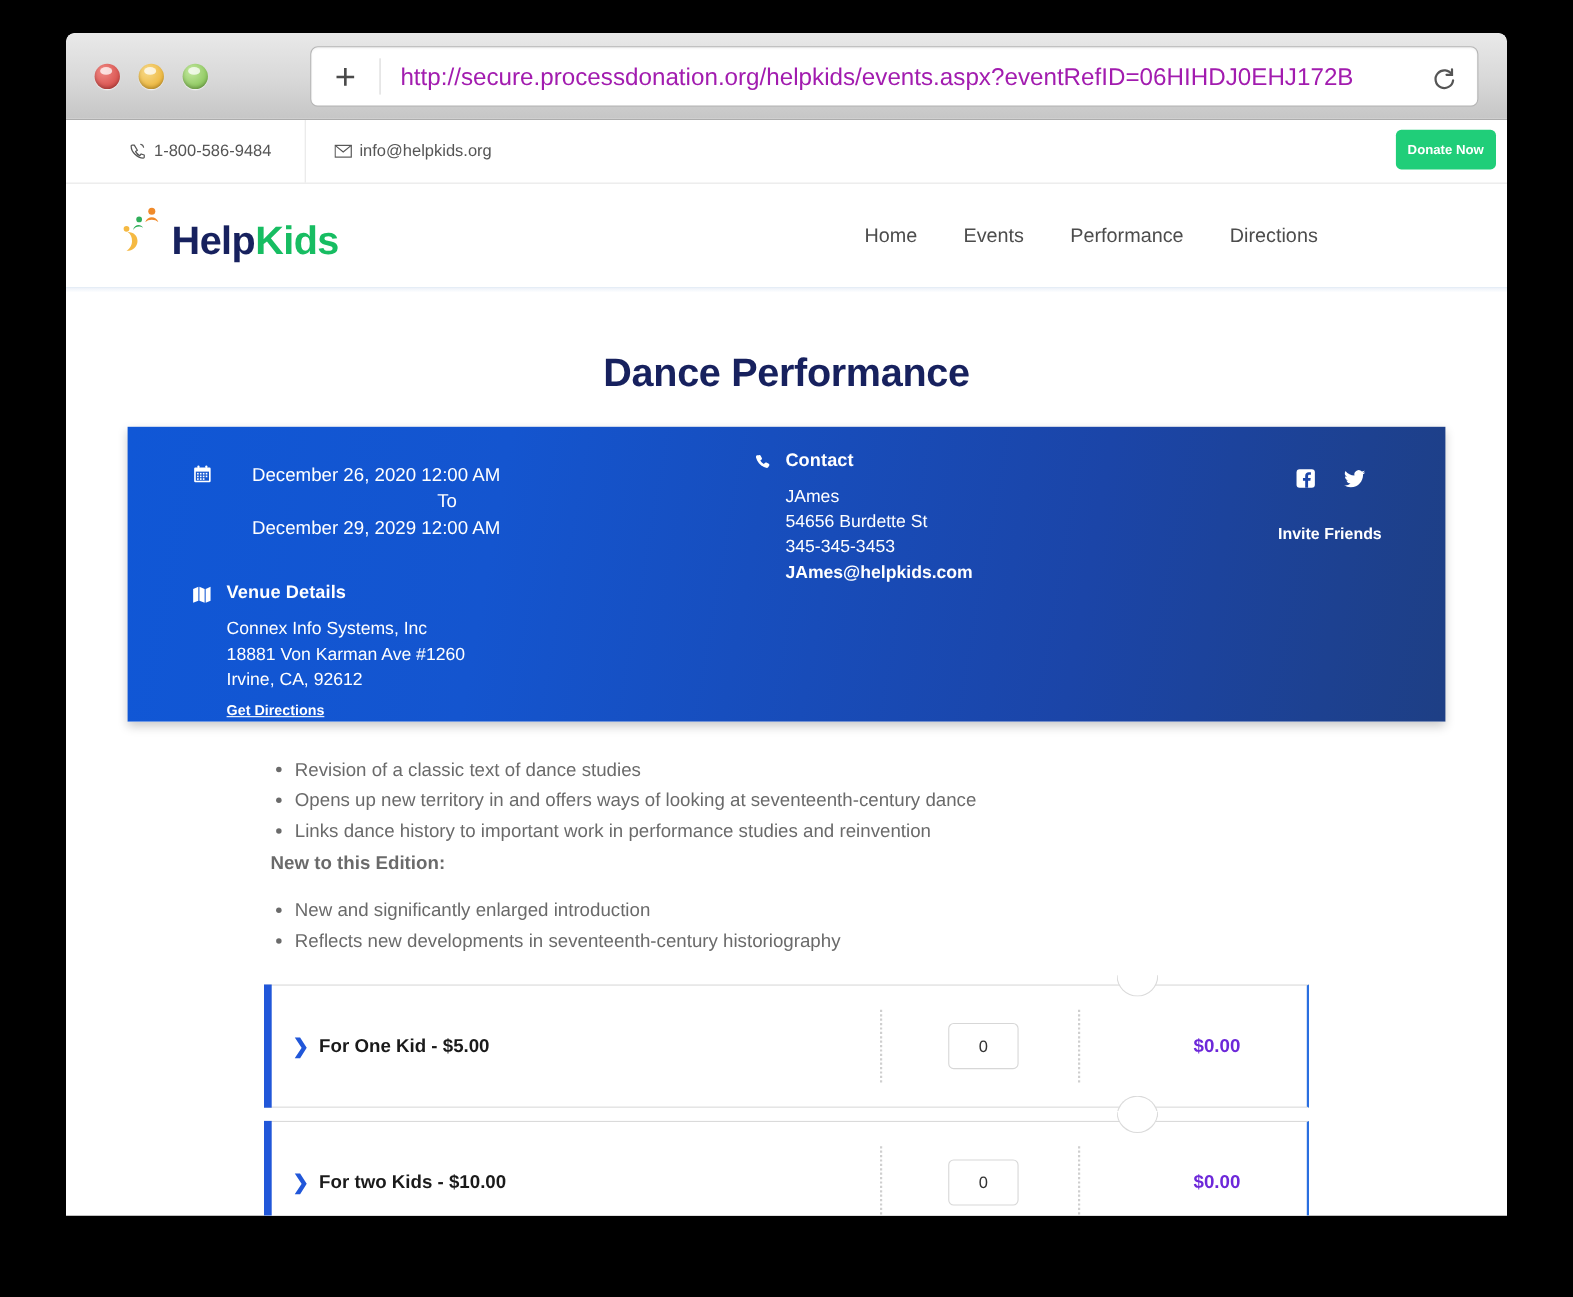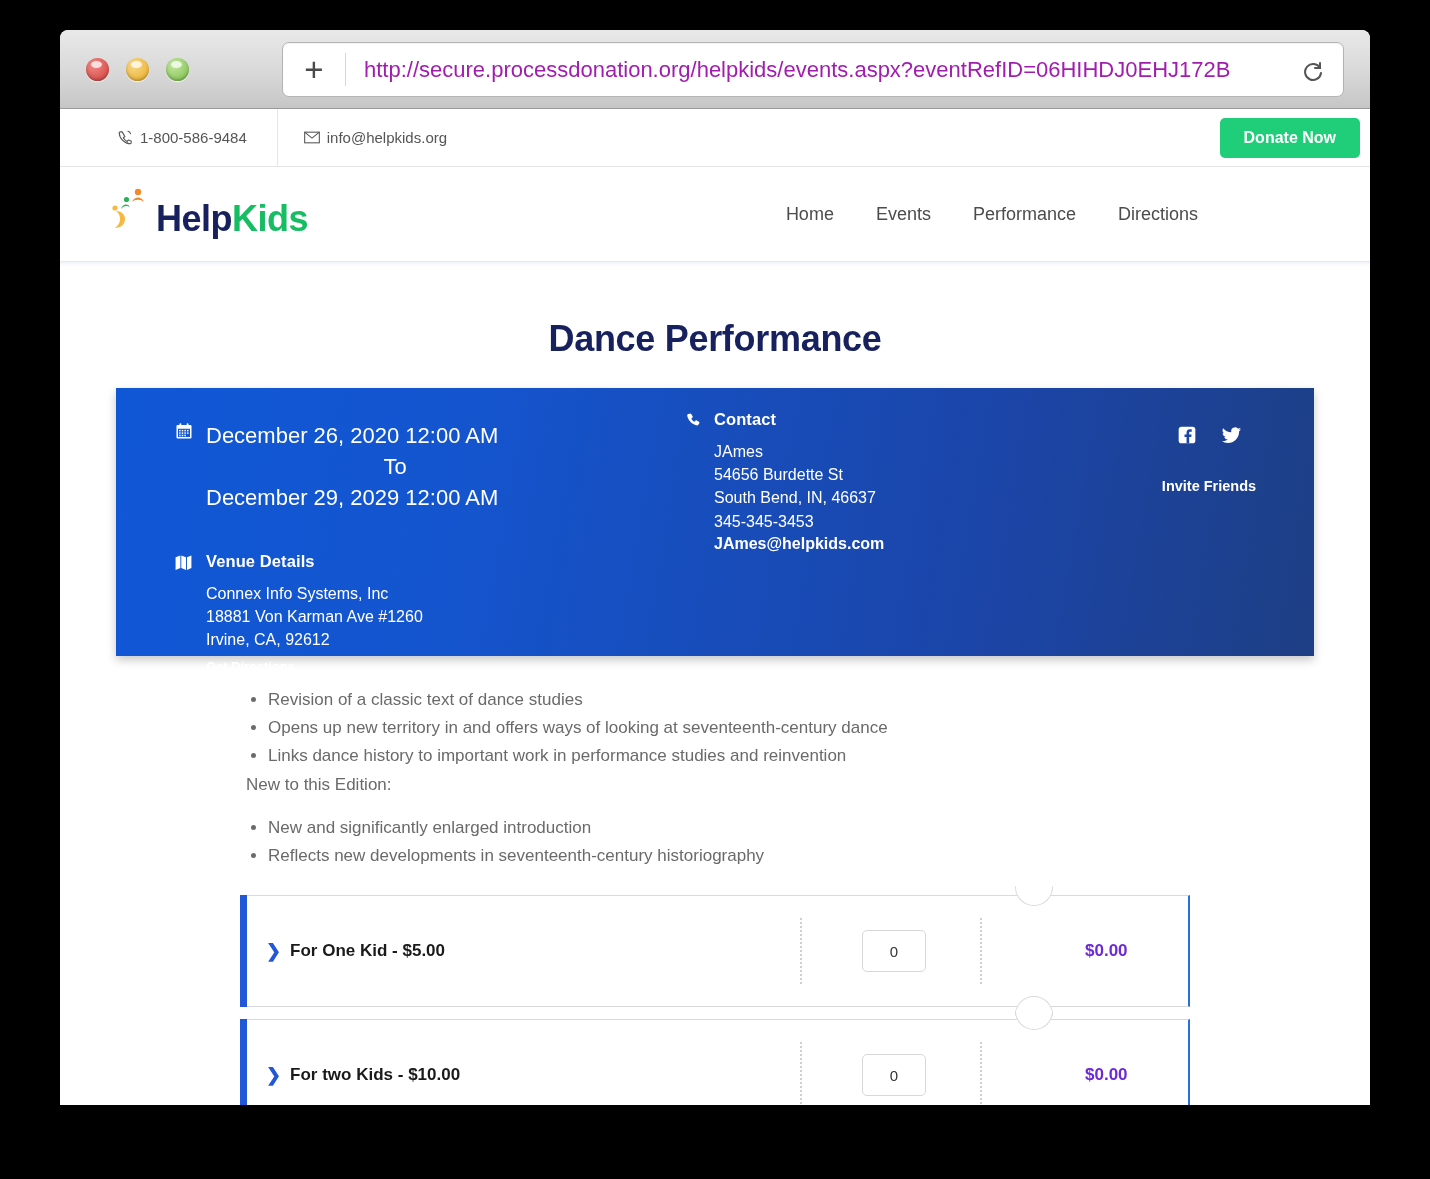--- a/index.html
+++ b/index.html
@@ -86,22 +86,22 @@
     text-align: center;
   }
   .topbar-item.phone { padding-left: 58px; border-right: 1px solid #e6e6e6; padding-right: 30px; }
   .topbar-item.email { padding-left: 26px; }
   .ti-icon { color: #555; font-size: 15px; display:flex; align-items:center; }
 
   .donate-btn {
     position: absolute; right: 10px; top: 9px;
     background: #20ce79;
     color: #fff;
-    font-size: 16px; font-weight: bold;
-    padding: 11px 24px;
+    font-size: 12px; font-weight: bold;
+    padding: 11px 11px;
     border-radius: 5px;
     border: none;
     cursor: pointer;
     font-family: "Liberation Sans", sans-serif;
     margin-left: 16px;
   }
 
   
   .siteheader {
     height: 94px;
@@ -146,21 +146,21 @@
   .panel-col.dates { width: 500px; padding: 32px 0 0 58px; }
   .panel-col.contact { width: 420px; padding: 22px 0 0 10px; }
   .panel-col.social { flex: 1; padding: 36px 0 0 0; text-align: center; }
 
   .dateline { position: relative; padding-left: 32px; }
   .panel-icon {
     position: absolute; left: 0; top: 1px;
     width: 19px; height: 19px;
     display:flex; align-items:center; justify-content:center;
   }
-  .dates-text { font-size: 22px; line-height: 1.42; }
+  .dates-text { font-size: 17px; line-height: 1.42; margin-left: 23px; }
   .dates-text .to { display: block; text-align: center; padding-right: 90px; }
 
   .venue { margin-top: 38px; position: relative; padding-left: 32px; }
   .venue-head, .contact-head {
     font-size: 16.5px; font-weight: bold; letter-spacing: 0.1px; margin-bottom: 11px;
   }
   .venue-line, .contact-line { font-size: 16px; line-height: 1.45; }
   .get-directions {
     display: inline-block;
     margin-top: 8px;
@@ -176,21 +176,21 @@
   .invite-friends {
     margin-top: 32px;
     font-size: 14.5px; font-weight: bold;
     cursor: pointer;
   }
 
   
   .desc { margin: 30px 56px 0 56px; padding-left: 130px; }
   .desc ul { margin: 0; padding: 0 0 0 22px; list-style: disc; }
   .desc li { font-size: 17px; color: #6a6a6a; line-height: 1.6; margin-bottom: 1px; }
-  .desc .plain { font-size: 17px; color: #6a6a6a; line-height: 1.6; margin: 0 0 16px 0; }
+  .desc .plain { font-size: 17px; color: #6a6a6a; line-height: 1.6; margin: 0 0 16px 0; font-weight: bold; }
 
   
   .tickets { margin: 26px 0 0 180px; width: 950px; }
   .ticket {
     position: relative;
     height: 110px;
     background: #fff;
     border: 1px solid #dadada;
     border-left: none;
     border-right: 2px solid #2a6fe0;
@@ -369,21 +369,20 @@
         <div class="panel-col contact">
           <div class="contact-block">
             <span class="panel-icon">
               <svg width="17" height="17" viewBox="0 0 24 24" fill="#fff">
                 <path d="M6.8 2.5c.8-.5 1.8-.2 2.2.6l1.7 3c.4.8.2 1.8-.6 2.3l-1.3.8c.9 2.1 2.6 3.8 4.7 4.7l.8-1.3c.5-.8 1.5-1 2.3-.6l3 1.7c.8.4 1.1 1.4.6 2.2l-1.1 1.8c-.6 1-1.8 1.4-2.9 1.1C9.9 17.2 4.9 12.2 3.2 5.6c-.3-1.1.1-2.3 1.1-2.9z"></path>
               </svg>
             </span>
             <div class="contact-head">Contact</div>
             <div class="contact-line">JAmes</div>
             <div class="contact-line">54656 Burdette St</div>
-            <div class="contact-line">South Bend, IN, 46637</div>
             <div class="contact-line">345-345-3453</div>
             <div class="contact-email">JAmes@helpkids.com</div>
           </div>
         </div>
 
         <div class="panel-col social">
           <div class="social-icons">
             <span class="sicon">
               <svg width="20" height="20" viewBox="0 0 24 24" fill="#fff">
                 <rect x="2" y="2" width="20" height="20" rx="3.5"></rect>

